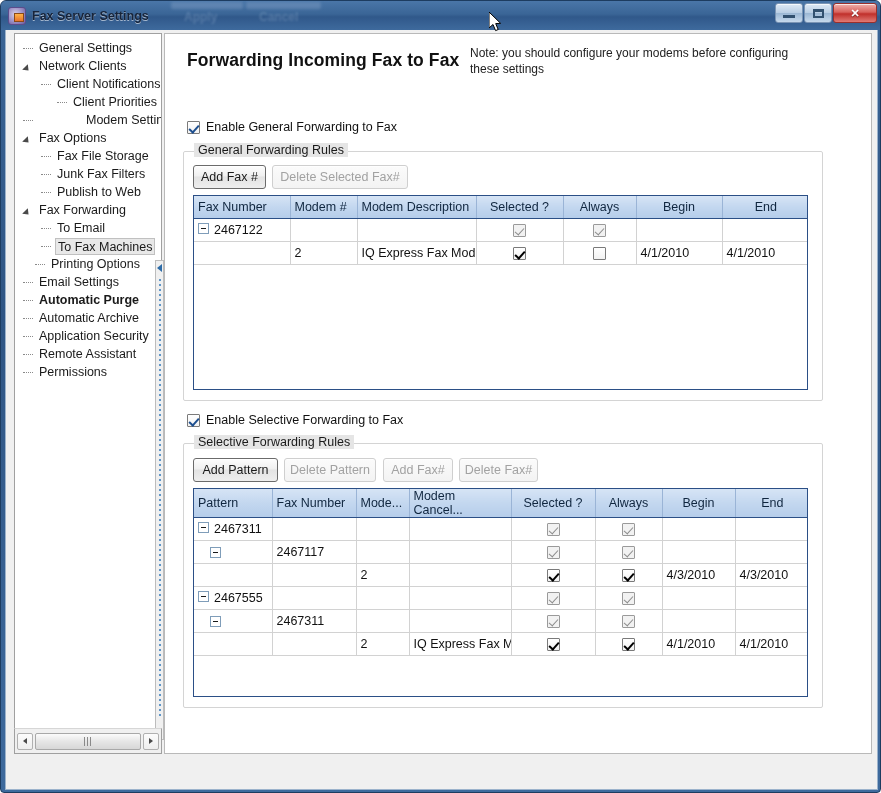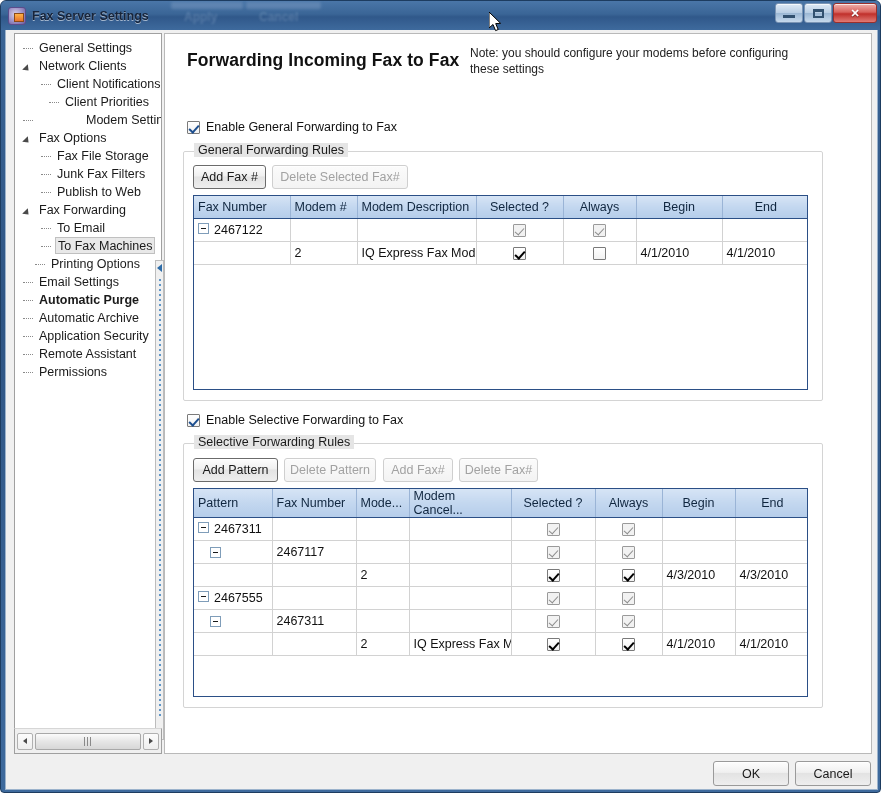--- a/index.html
+++ b/index.html
@@ -86,21 +86,21 @@
     position: absolute; left: 8px; top: 3px; width: 148px; height: 721px;
     background: #ffffff; border: 1px solid #a0a0a0;
     overflow: hidden;
   }
   #tree {
     position: absolute; left: 0; top: 5px; width: 148px;
     font-size: 12.5px; color: #1a1a1a;
   }
   .tnode {
     position: relative; height: 18px; line-height: 18px;
-    white-space: nowrap; cursor: default; display: flex; 
+    white-space: nowrap; cursor: default; display: flex; align-items: center;
   }
   .tnode .lbl { padding: 0 2px; }
   .tnode.sel .lbl {
     background: #e8e8e8; border: 1px solid #c0c0c0; padding: 0 2px;
     line-height: 16px; height: 17px;
   }
   .twist {
     width: 16px; height: 18px; flex: none; position: relative;
   }
   .twist.open::before {
@@ -299,21 +299,21 @@
             <span class="lbl">General Settings</span>
           </div>
           <div class="tnode" style="padding-left: 6px;">
             <span class="twist open"></span>
             <span class="lbl">Network Clients</span>
           </div>
           <div class="tnode" style="padding-left: 24px;">
             <span class="dash"></span>
             <span class="lbl">Client Notifications</span>
           </div>
-          <div class="tnode" style="padding-left: 32px;">
+          <div class="tnode" style="padding-left: 40px;">
             <span class="dash"></span>
             <span class="lbl">Client Priorities</span>
           </div>
           <div class="tnode" style="padding-left: 6px; gap: 47px;">
             <span class="dash"></span>
             <span class="lbl">Modem Settings</span>
           </div>
           <div class="tnode" style="padding-left: 6px;">
             <span class="twist open"></span>
             <span class="lbl">Fax Options</span>
@@ -617,24 +617,20 @@
               </tr>
               <tr>
                 <td colspan="8" class="grid-filler" style="height: 45px; border-right: none; border-bottom: none;"></td>
               </tr>
             </tbody>
         </table>
       </div>
 
     </div>
 
-    <div id="footer">
-      <div class="btn" id="ok-btn">OK</div>
-      <div class="btn" id="cancel-btn">Cancel</div>
-    </div>
 
   </div>
 
   <svg id="cursor" viewBox="0 0 14 21">
     <polygon points="0,0 0,16 4,12.5 6.6,18.6 9.2,17.5 6.7,11.6 11.6,11.3" fill="#ffffff" stroke="#000000" stroke-width="1"></polygon>
   </svg>
 
 </div>
 
 </body></html>

